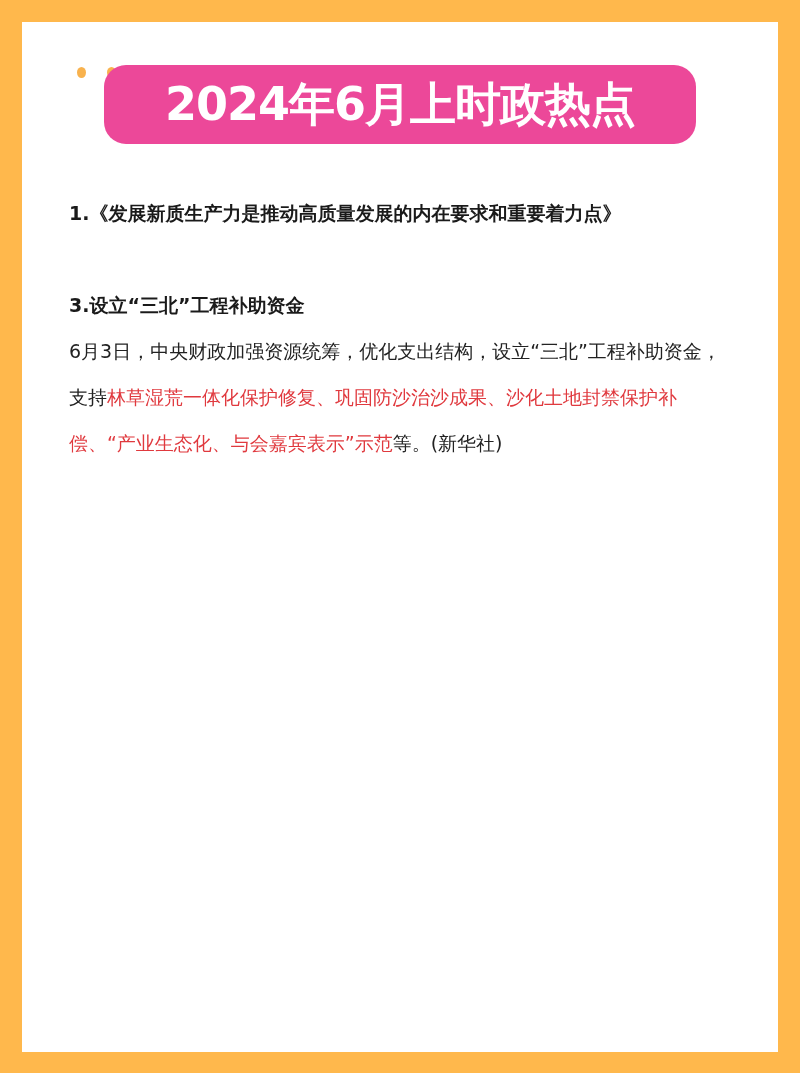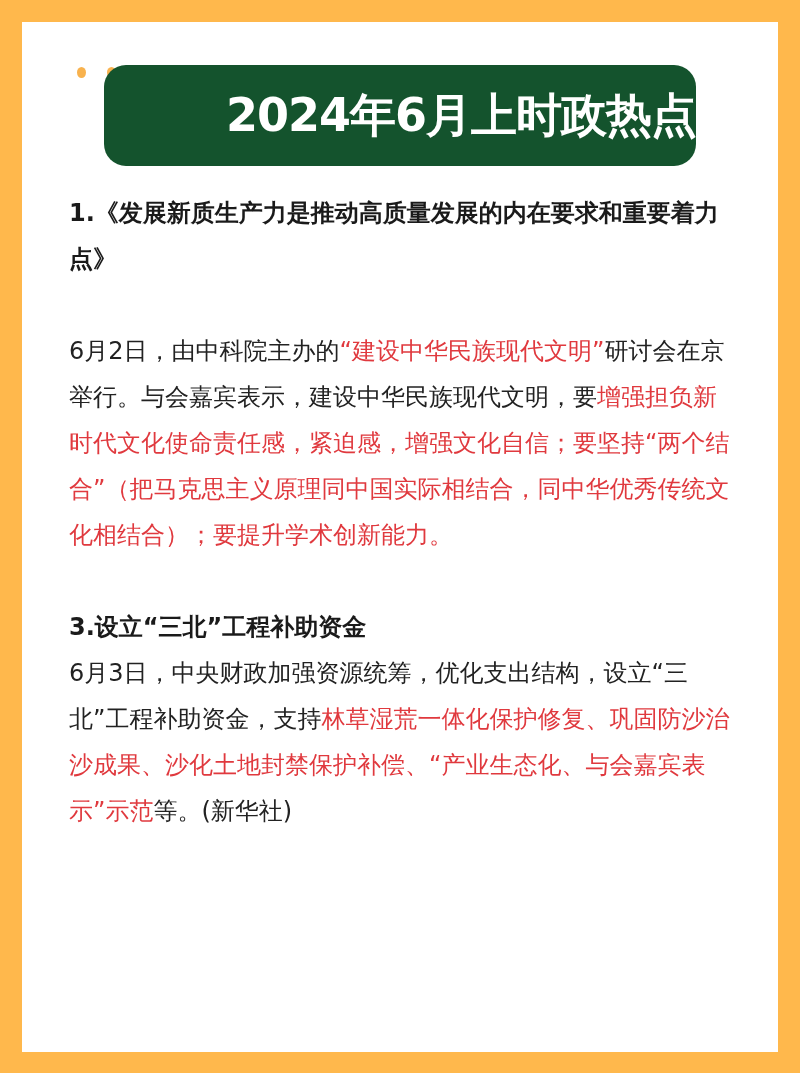--- a/index.html
+++ b/index.html
@@ -1,22 +1,22 @@
 <!DOCTYPE html>
 <html><head>
 <meta charset="utf-8">
 <style>
   html,body{margin:0;padding:0;}
   body{width:800px;height:1073px;background:#FFB84C;position:relative;overflow:hidden;font-family:"DejaVu Sans","Liberation Sans",sans-serif;}
   .panel{position:absolute;left:22px;top:22px;width:756px;height:1030px;background:#fff;}
   .dots{position:absolute;left:55px;top:45px;display:flex;gap:21px;}
   .dot{width:9px;height:11px;border-radius:50%;background:#F8B24E;}
-  .title-box{position:absolute;left:104px;top:65px;width:592px;height:101px;background:#14532d;border-radius:22px;display:flex;align-items:center;justify-content:flex-end;}
+  .title-box{position:absolute;left:104px;top:65px;width:592px;height:79px;background:#ec4899;border-radius:22px;display:flex;align-items:center;justify-content:center;}
   .title{color:#fff;font-weight:bold;font-size:46px;letter-spacing:-1px;font-family:"DejaVu Sans","Liberation Sans",sans-serif;}
-  .content{position:absolute;left:69px;top:190px;width:670px;color:#222;font-size:24px;line-height:46px;}
+  .content{position:absolute;left:69px;top:190px;width:670px;color:#222;font-size:19px;line-height:46px;}
   .heading{font-weight:bold;color:#1a1a1a;}
   .red{color:#E0393E;}
   .section{margin-bottom:46px;}
 </style>
 </head>
 <body>
 
 <div class="panel">
   <div class="dots">
     <span class="dot"></span>
@@ -27,19 +27,18 @@
 
 <div class="title-box">
   <span class="title">2024年6月上时政热点</span>
 </div>
 
 <div class="content">
   <div class="section">
     <div class="heading">1.《发展新质生产力是推动高质量发展的内在要求和重要着力点》</div>
   </div>
   <div class="section">
-    <div><span>6月2日，由中科院主办的</span><span class="red">“建设中华民族现代文明”</span><span>研讨会在京举行。与会嘉宾表示，建设中华民族现代文明，要</span><span class="red">增强担负新时代文化使命责任感，紧迫感，增强文化自信；要坚持“两个结合”（把马克思主义原理同中国实际相结合，同中华优秀传统文化相结合）；要提升学术创新能力。</span></div>
   </div>
   <div class="section">
     <div class="heading">3.设立“三北”工程补助资金</div>
     <div><span>6月3日，中央财政加强资源统筹，优化支出结构，设立“三北”工程补助资金，支持</span><span class="red">林草湿荒一体化保护修复、巩固防沙治沙成果、沙化土地封禁保护补偿、“产业生态化、与会嘉宾表示”示范</span><span>等。(新华社)</span></div>
   </div>
 </div>
 
 </body></html>

